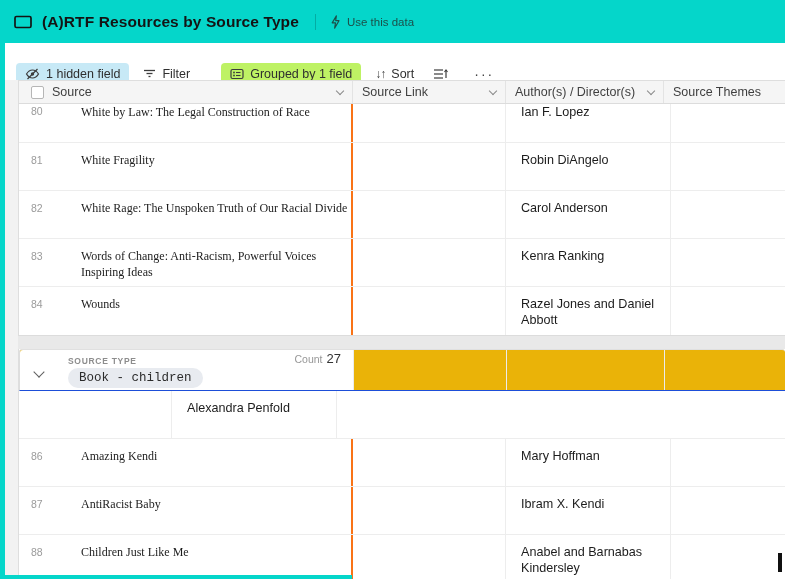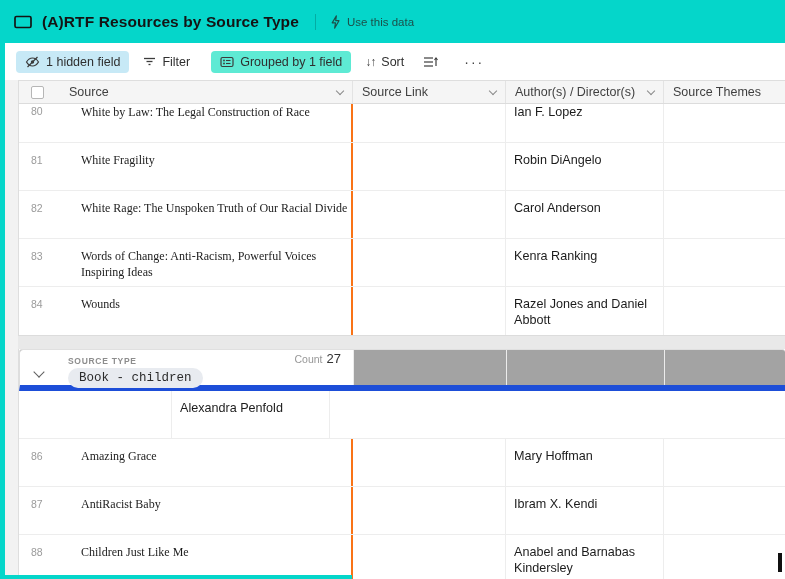--- a/index.html
+++ b/index.html
@@ -14,66 +14,66 @@
   .title { font-size:15.5px; font-weight:bold; color:#141414; letter-spacing:.1px; }
   .top-divider { width:1px; height:16px; background:rgba(0,70,65,.28); margin:0 14px 0 16px; }
   .use-data { display:flex; align-items:center; gap:6px; font-size:11.5px; color:#1c4f49; cursor:pointer; }
 
   
   .stripe-left { position:absolute; left:0; top:43px; width:5px; height:536px; background:#05d6ca; }
   .bottom-teal { position:absolute; left:0; bottom:0; width:352px; height:4px; background:#05d6ca; }
   .cursor-artifact { position:absolute; left:778px; top:553px; width:4px; height:19px; background:#101010; }
 
   
-  .toolbar { position:absolute; top:43px; left:5px; width:780px; height:37px; background:#fff;
+  .toolbar { position:absolute; top:55px; left:5px; width:780px; height:37px; background:#fff;
              display:flex; align-items:center; padding-left:11px; }
   .tbtn { display:flex; align-items:center; gap:6px; font-size:12.5px; color:#2f2f2f;
           padding:4px 9px; border-radius:4px; cursor:pointer; white-space:nowrap; }
   .tbtn-hidden { background:#c7e9f6; }
-  .tbtn-grouped { background:#5eead4; margin-left:12px; }
+  .tbtn-grouped { background:#bef264; margin-left:22px; }
   .tbtn-filter { margin-left:5px; }
   .tbtn-sort { margin-left:5px; }
   .tbtn-rowheight { margin-left:4px; padding:4px 6px; }
   .tbtn-more { margin-left:12px; font-size:14px; letter-spacing:2px; color:#444; padding:2px 8px; }
   .sort-glyph { font-size:12px; color:#444; letter-spacing:-1px; }
 
   
   .content { position:absolute; top:80px; left:5px; width:780px; height:499px; background:#f2f2f2; }
   .gridwrap { margin-left:13px; width:767px; }
 
   .header-row { display:flex; height:24px; background:#f5f5f5;
                 border-top:1px solid #dedede; border-bottom:1px solid #dcdcdc; border-left:1px solid #dedede; }
   .hc { display:flex; align-items:center; font-size:12.5px; color:#3f3f3f;
         border-right:1px solid #e3e3e3; padding:0 9px; }
   .hc0 { width:334px; padding-left:12px; }
   .hc1 { width:153px; } .hc2 { width:158px; } .hc3 { flex:1; border-right:none; }
   .hdr-label { white-space:nowrap; overflow:hidden; }
-  .hc0 .hdr-label { margin-left:25px; }
+  .hc0 .hdr-label { margin-left:8px; }
   .checkbox { width:13px; height:13px; border:1px solid #b6b6b6; border-radius:2px; background:#fff; flex:none; }
   .chev { width:6px; height:6px; border-right:1.4px solid #8a8a8a; border-bottom:1.4px solid #8a8a8a;
           transform:rotate(45deg); margin-left:auto; margin-bottom:3px; flex:none; }
 
   .section { background:#fff; border-left:1px solid #dedede; border-bottom:1px solid #dcdcdc; }
   .row { display:flex; height:48px; border-bottom:1px solid #ededed; background:#fff; }
   .row:last-child { border-bottom:none; }
   .c { border-right:1px solid #ededed; font-size:12.6px; color:#1c1c1c;
        padding:9px 6px 0 8px; white-space:pre; line-height:16px; overflow:hidden; }
   .c0 { width:334px; display:flex; padding:0; border-right:2px solid #f97316; }
   .rownum { width:44px; padding:11px 0 0 12px; font-size:10.5px; color:#9b9b9b; flex:none; }
   .srctext { padding:9px 4px 0 18px; font-size:12px; color:#1c1c1c; white-space:pre; line-height:16px; overflow:hidden;font-family:Liberation Serif, serif; }
-  .c1 { width:153px; } .c2 { width:158px; } .c3 { flex:1; border-right:none; }
+  .c1 { width:153px; } .c2 { width:158px;margin-left:7px; } .c3 { flex:1; border-right:none; }
   .row.clipped { height:39px; }
   .row.clipped .srctext, .row.clipped .c { padding-top:0; }
   .row.clipped .rownum { padding-top:1px; }
 
   .gap { height:13px; background:#e9e9e9; width:767px; }
 
-  .group-header-row { display:flex; height:42px; background:#a3a3a3;
+  .group-header-row { display:flex; height:42px; background:#eab308;
                       border-left:1px solid #dedede; border-top:1px solid #e0e0e0;
-                      border-bottom:6px solid #1d4ed8; border-radius:3px 3px 0 0;justify-content:flex-end; }
+                      border-bottom:1px solid #1d4ed8; border-radius:3px 3px 0 0;justify-content:flex-end; }
   .gh0 { width:334px; background:#fff; border-right:1px solid #ececec; position:relative;
          padding:6px 0 0 48px; border-radius:3px 0 0 0; }
   .gh1 { width:153px; border-right:1px solid #ececec; }
   .gh2 { width:158px; border-right:1px solid #ececec; }
   .gh3 { flex:1; }
   .gh-toggle { position:absolute; left:15px; top:18px; width:8px; height:8px;
                border-right:1.6px solid #5f5f5f; border-bottom:1.6px solid #5f5f5f;
                transform:rotate(45deg); cursor:pointer; }
   .gh-field { font-size:8.5px; letter-spacing:.7px; color:#8d8d8d; font-weight:bold; }
   .gh-pill { display:inline-block; background:#e8ebf0; border-radius:10px; padding:3px 11px;
@@ -252,21 +252,21 @@
         <div id="group2-rows">
   <div class="row">
     <div class="c c1"></div>
     <div class="c c2">Alexandra Penfold</div>
     <div class="c c3"></div>
   </div>
 
   <div class="row">
     <div class="c0">
       <span class="rownum">86</span>
-      <span class="srctext">Amazing Grace</span>
+      <span class="srctext">Amazing Kendi</span>
     </div>
     <div class="c c1"></div>
     <div class="c c2">Mary Hoffman</div>
     <div class="c c3"></div>
   </div>
 
   <div class="row">
     <div class="c0">
       <span class="rownum">87</span>
       <span class="srctext">AntiRacist Baby</span>

